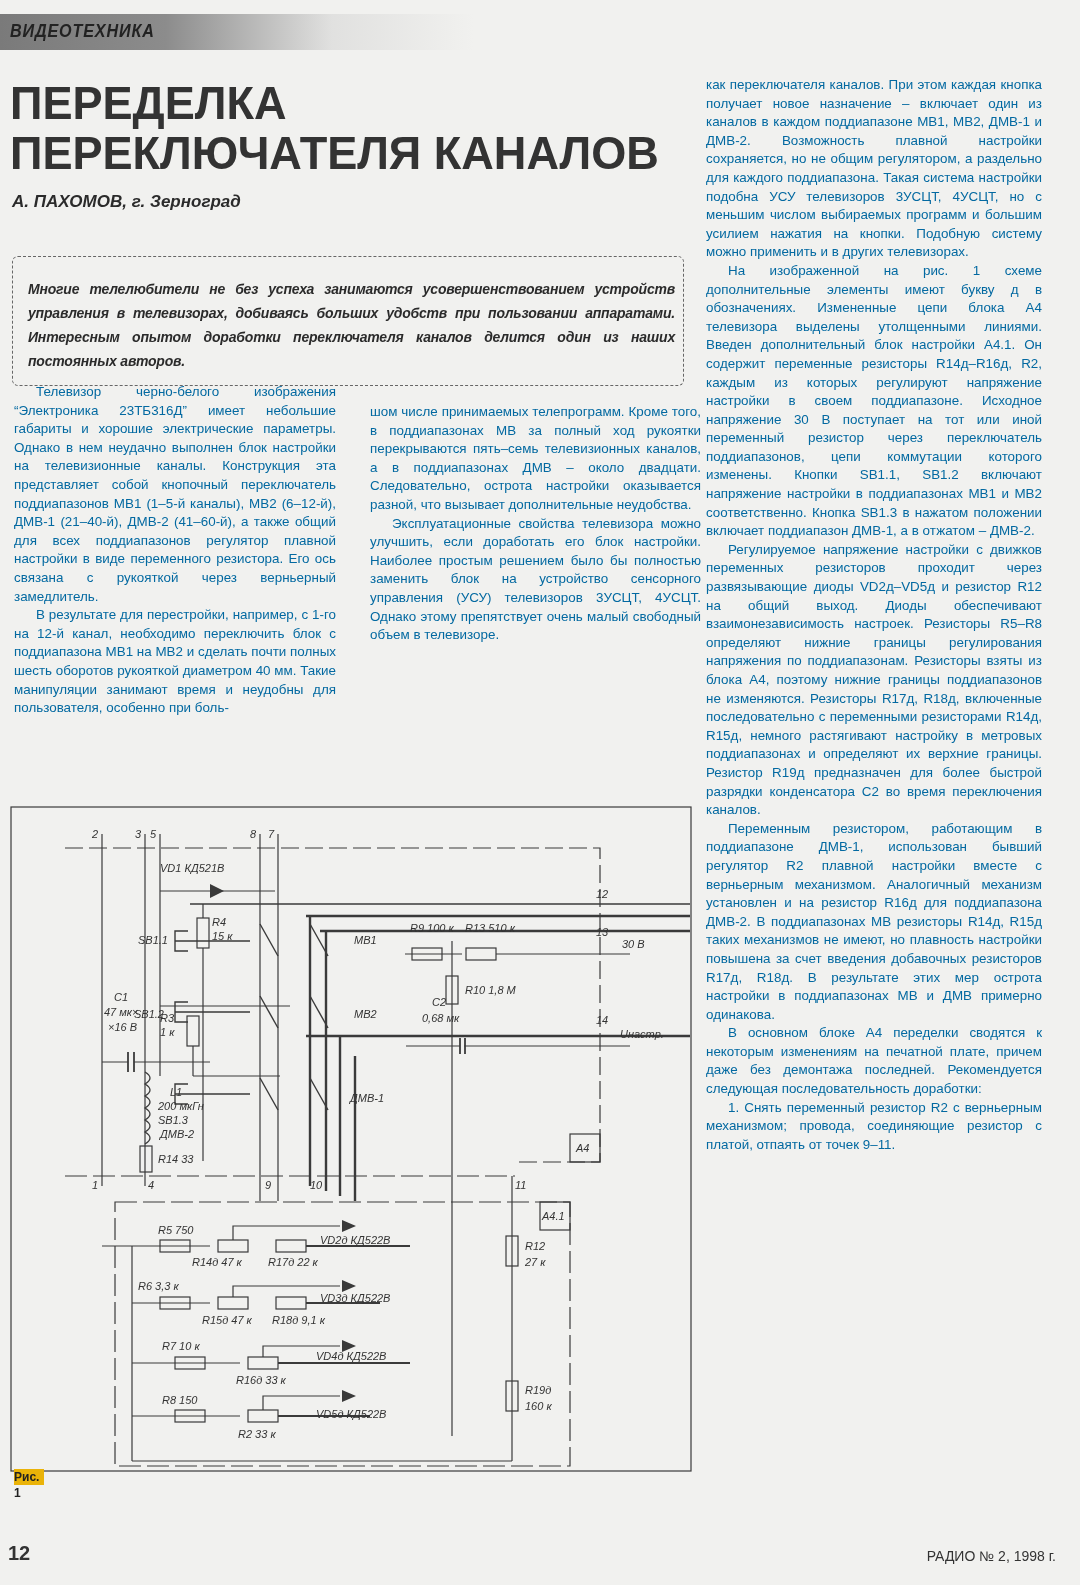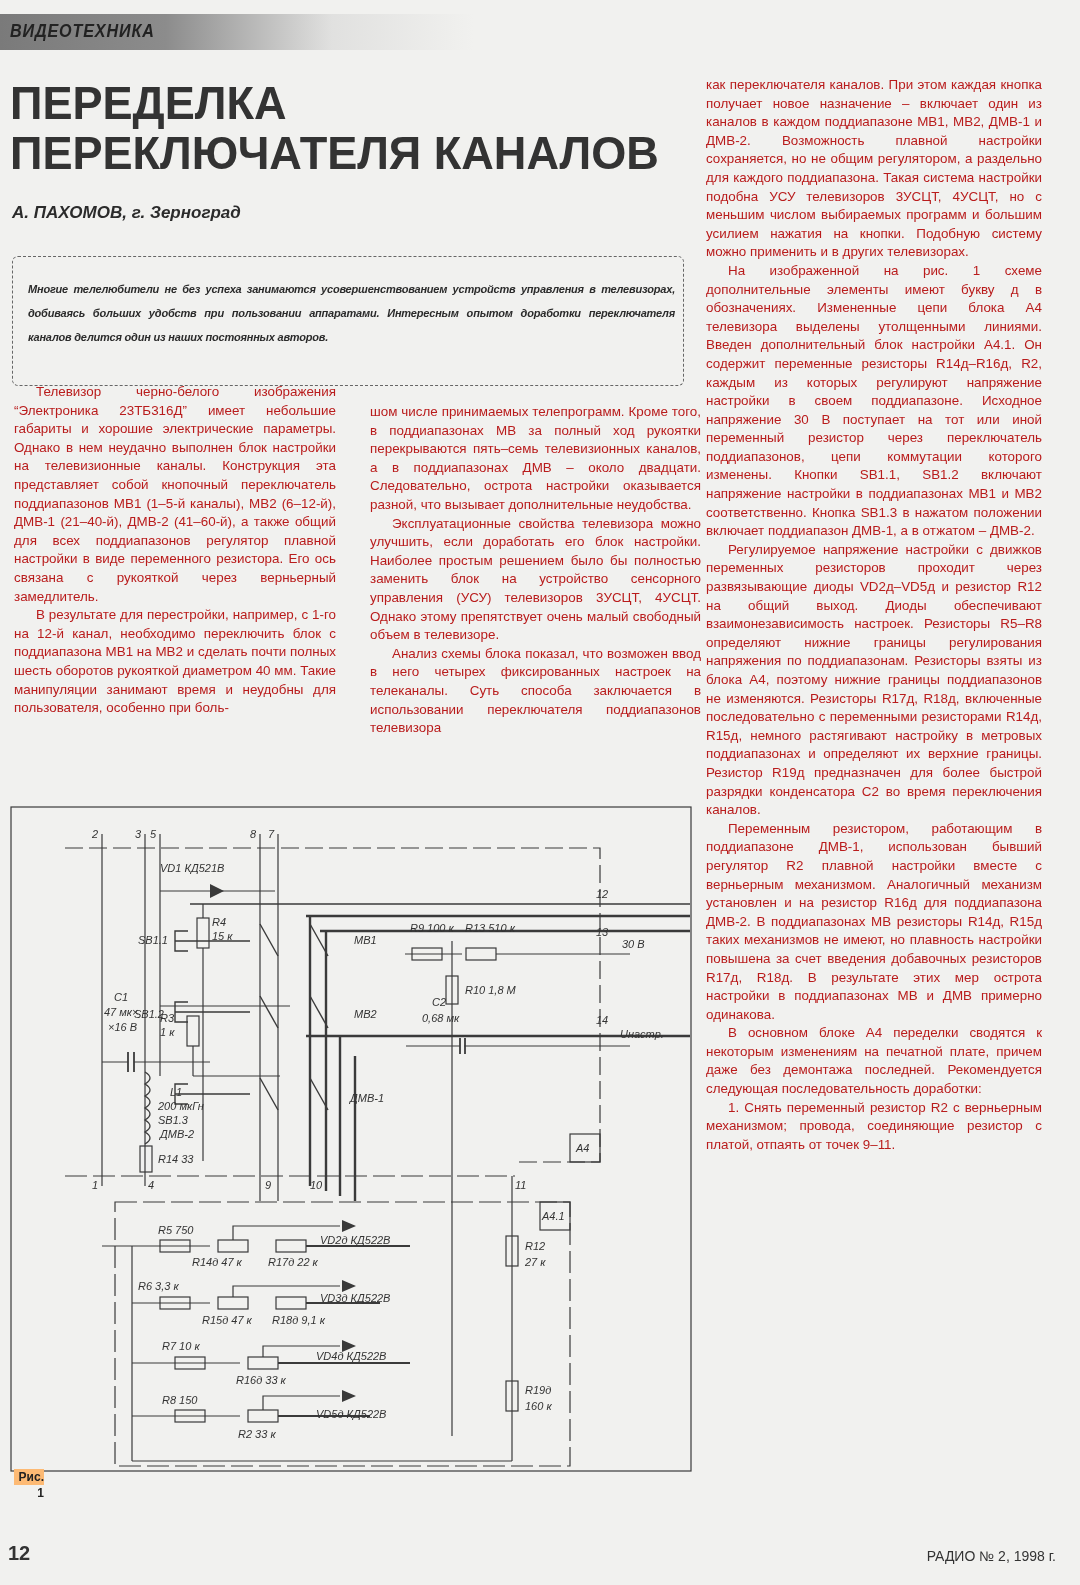--- a/index.html
+++ b/index.html
@@ -15,44 +15,44 @@
   }
   .section-tag span {
     position:absolute; left:10px; top:6px; font-weight:bold; font-style:italic;
     font-size:19px; letter-spacing:1px; color:#222; transform:scaleX(0.85); transform-origin:left;
   }
   .title {
     position:absolute; left:10px; top:78px; margin:0; font-weight:bold;
     font-size:46px; line-height:50px; color:#333; transform:scaleX(0.98); transform-origin:left;
   }
   .author {
-    position:absolute; left:12px; top:192px; font-weight:bold; font-style:italic; font-size:17px; color:#2b2b2b;margin-top:11px;
+    position:absolute; left:12px; top:192px; font-weight:bold; font-style:italic; font-size:17px; color:#2b2b2b;
   }
   .lead-box {
     position:absolute; left:12px; top:256px; width:670px; height:128px;
     border:1px dashed #666; border-radius:6px;
   }
   .lead-box p {
-    margin:20px 8px 0 15px; font-weight:bold; font-style:italic; font-size:11px; line-height:24px;
+    margin:20px 8px 0 15px; font-weight:bold; font-style:italic; font-size:14px; line-height:24px;
     text-align:justify; color:#2b2b2b; letter-spacing:-0.2px;
   }
   .col {
-    position:absolute; font-size:13.4px; line-height:18.6px; text-align:justify; color:#b91c1c;
+    position:absolute; font-size:13.4px; line-height:18.6px; text-align:justify; color:#0369a1;
   }
   .col p { margin:0; text-indent:22px; }
   .col p.noindent { text-indent:0; }
   .col1 { left:14px; top:383px; width:322px; }
   .col2 { left:370px; top:403px; width:331px; }
   .col3 { left:706px; top:76px; width:336px; }
   .figure {
     position:absolute; left:10px; top:806px; width:682px; height:668px;
   }
   .fig-label {
     position:absolute; left:14px; top:1469px; width:30px; height:16px;
-    background:#fdba74; font-weight:bold; font-size:12px; line-height:16px; text-align:right; color:#222;
+    background:#eab308; font-weight:bold; font-size:12px; line-height:16px; text-align:left; color:#222;
   }
   .page-num {
     position:absolute; left:8px; top:1542px; font-weight:bold; font-size:20px; color:#333;
   }
   .journal {
     position:absolute; right:24px; top:1548px; font-size:14px; color:#333;padding-left:47px;
   }
   svg text { font-family:"Liberation Sans", sans-serif; font-style:italic; fill:#333; }
 </style>
 </head>
@@ -74,21 +74,20 @@
 </div>
 
 <div class="col col1">
   <p>Телевизор черно-белого изображения “Электроника 23ТБ316Д” имеет небольшие габариты и хорошие электрические параметры. Однако в нем неудачно выполнен блок настройки на телевизионные каналы. Конструкция эта представляет собой кнопочный переключатель поддиапазонов МВ1 (1–5-й каналы), МВ2 (6–12-й), ДМВ-1 (21–40-й), ДМВ-2 (41–60-й), а также общий для всех поддиапазонов регулятор плавной настройки в виде переменного резистора. Его ось связана с рукояткой через верньерный замедлитель.</p>
   <p>В результате для перестройки, например, с 1-го на 12-й канал, необходимо переключить блок с поддиапазона МВ1 на МВ2 и сделать почти полных шесть оборотов рукояткой диаметром 40 мм. Такие манипуляции занимают время и неудобны для пользователя, особенно при боль-</p>
 </div>
 
 <div class="col col2">
   <p class="noindent">шом числе принимаемых телепрограмм. Кроме того, в поддиапазонах МВ за полный ход рукоятки перекрываются пять–семь телевизионных каналов, а в поддиапазонах ДМВ – около двадцати. Следовательно, острота настройки оказывается разной, что вызывает дополнительные неудобства.</p>
   <p>Эксплуатационные свойства телевизора можно улучшить, если доработать его блок настройки. Наиболее простым решением было бы полностью заменить блок на устройство сенсорного управления (УСУ) телевизоров 3УСЦТ, 4УСЦТ. Однако этому препятствует очень малый свободный объем в телевизоре.</p>
-  <p>Анализ схемы блока показал, что возможен ввод в него четырех фиксированных настроек на телеканалы. Суть способа заключается в использовании переключателя поддиапазонов телевизора</p>
 </div>
 
 <div class="col col3">
   <p class="noindent">как переключателя каналов. При этом каждая кнопка получает новое назначение – включает один из каналов в каждом поддиапазоне МВ1, МВ2, ДМВ-1 и ДМВ-2. Возможность плавной настройки сохраняется, но не общим регулятором, а раздельно для каждого поддиапазона. Такая система настройки подобна УСУ телевизоров 3УСЦТ, 4УСЦТ, но с меньшим числом выбираемых программ и большим усилием нажатия на кнопки. Подобную систему можно применить и в других телевизорах.</p>
   <p>На изображенной на рис. 1 схеме дополнительные элементы имеют букву д в обозначениях. Измененные цепи блока А4 телевизора выделены утолщенными линиями. Введен дополнительный блок настройки А4.1. Он содержит переменные резисторы R14д–R16д, R2, каждым из которых регулируют напряжение настройки в своем поддиапазоне. Исходное напряжение 30 В поступает на тот или иной переменный резистор через переключатель поддиапазонов, цепи коммутации которого изменены. Кнопки SB1.1, SB1.2 включают напряжение настройки в поддиапазонах МВ1 и МВ2 соответственно. Кнопка SB1.3 в нажатом положении включает поддиапазон ДМВ-1, а в отжатом – ДМВ-2.</p>
   <p>Регулируемое напряжение настройки с движков переменных резисторов проходит через развязывающие диоды VD2д–VD5д и резистор R12 на общий выход. Диоды обеспечивают взаимонезависимость настроек. Резисторы R5–R8 определяют нижние границы регулирования напряжения по поддиапазонам. Резисторы взяты из блока А4, поэтому нижние границы поддиапазонов не изменяются. Резисторы R17д, R18д, включенные последовательно с переменными резисторами R14д, R15д, немного растягивают настройку в метровых поддиапазонах и определяют их верхние границы. Резистор R19д предназначен для более быстрой разрядки конденсатора С2 во время переключения каналов.</p>
   <p>Переменным резистором, работающим в поддиапазоне ДМВ-1, использован бывший регулятор R2 плавной настройки вместе с верньерным механизмом. Аналогичный механизм установлен и на резистор R16д для поддиапазона ДМВ-2. В поддиапазонах МВ резисторы R14д, R15д таких механизмов не имеют, но плавность настройки повышена за счет введения добавочных резисторов R17д, R18д. В результате этих мер острота настройки в поддиапазонах МВ и ДМВ примерно одинакова.</p>
   <p>В основном блоке А4 переделки сводятся к некоторым изменениям на печатной плате, причем даже без демонтажа последней. Рекомендуется следующая последовательность доработки:</p>
   <p>1. Снять переменный резистор R2 с верньерным механизмом; провода, соединяющие резистор с платой, отпаять от точек 9–11.</p>
 </div>

